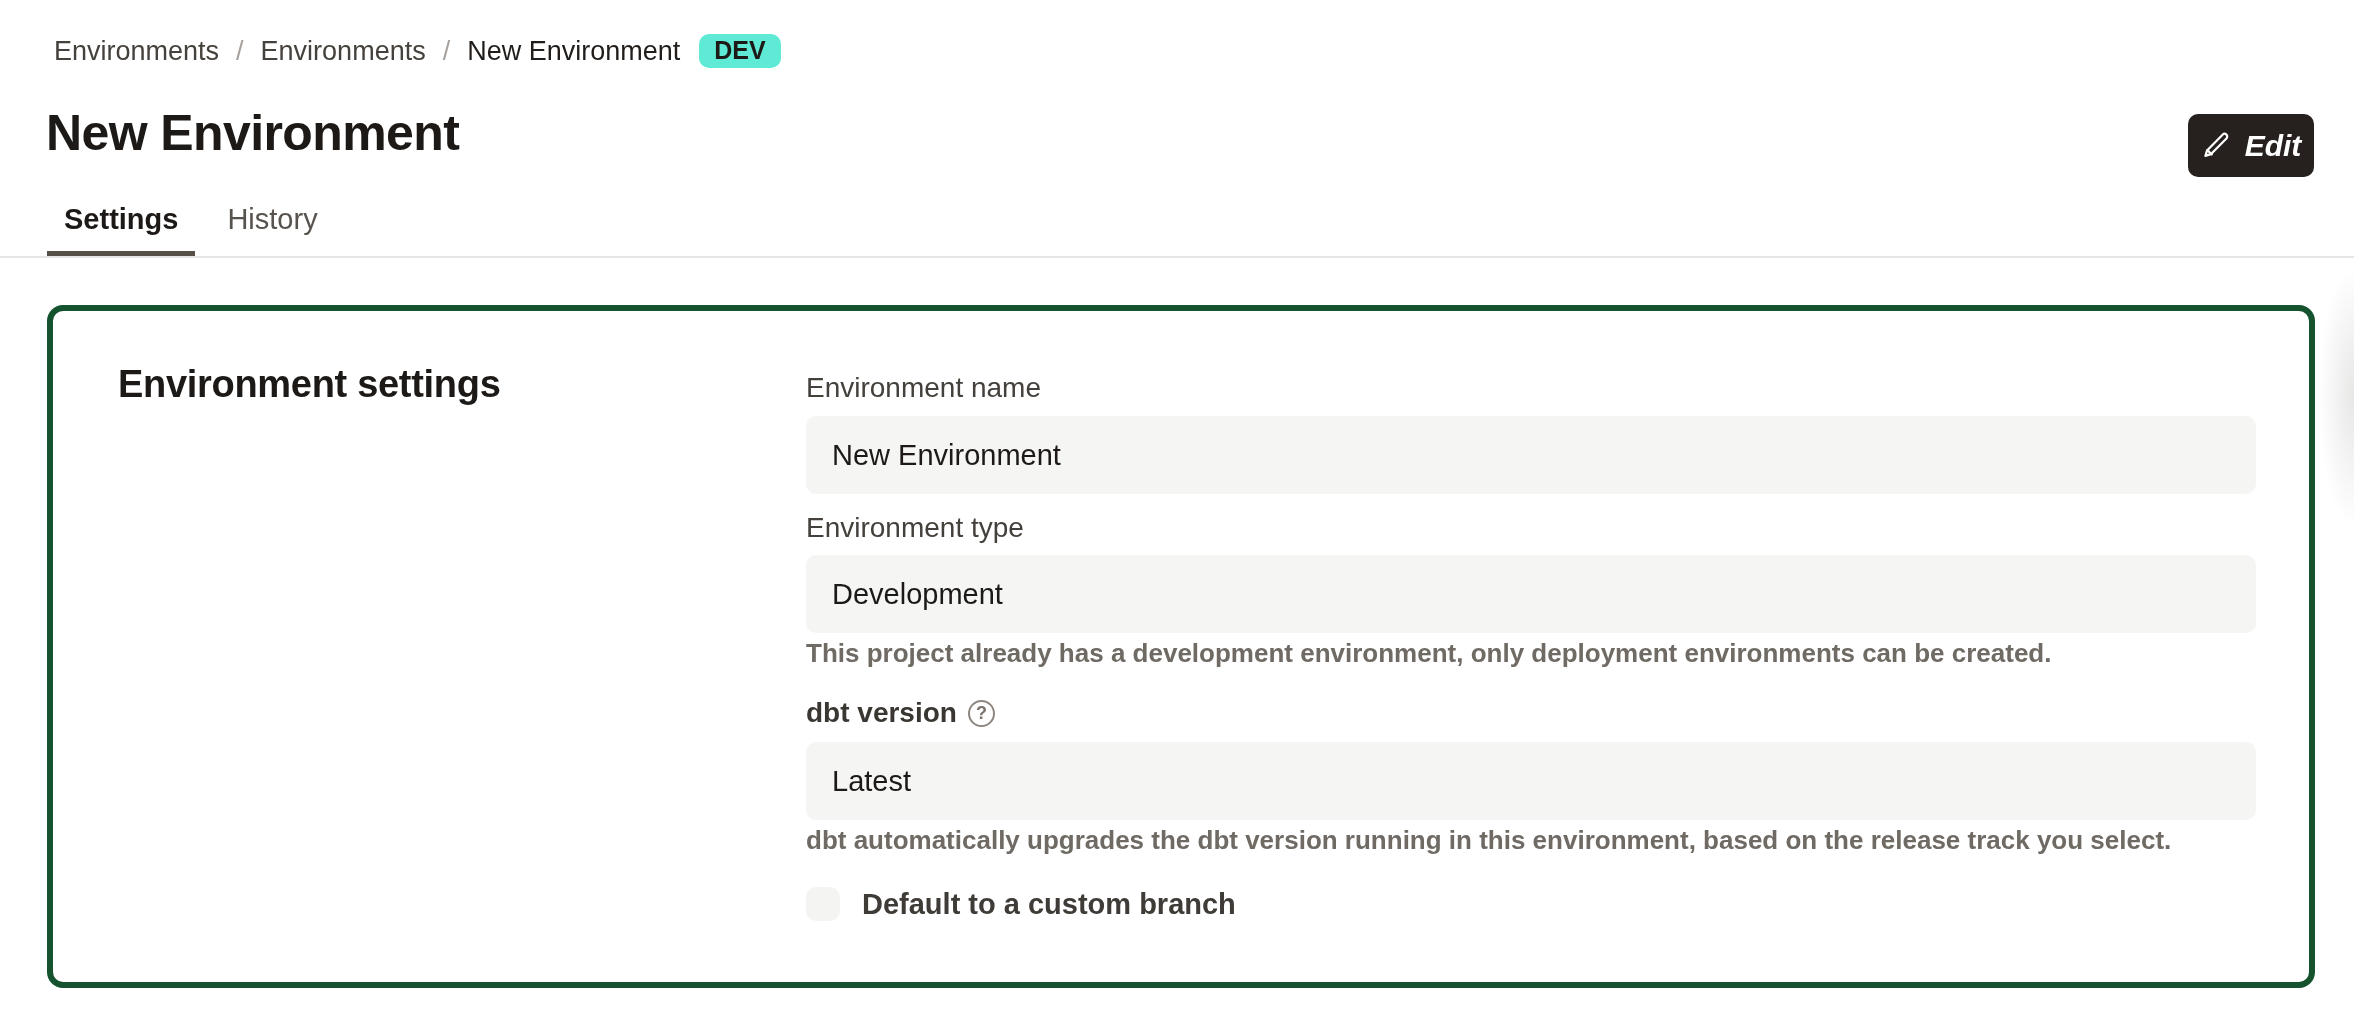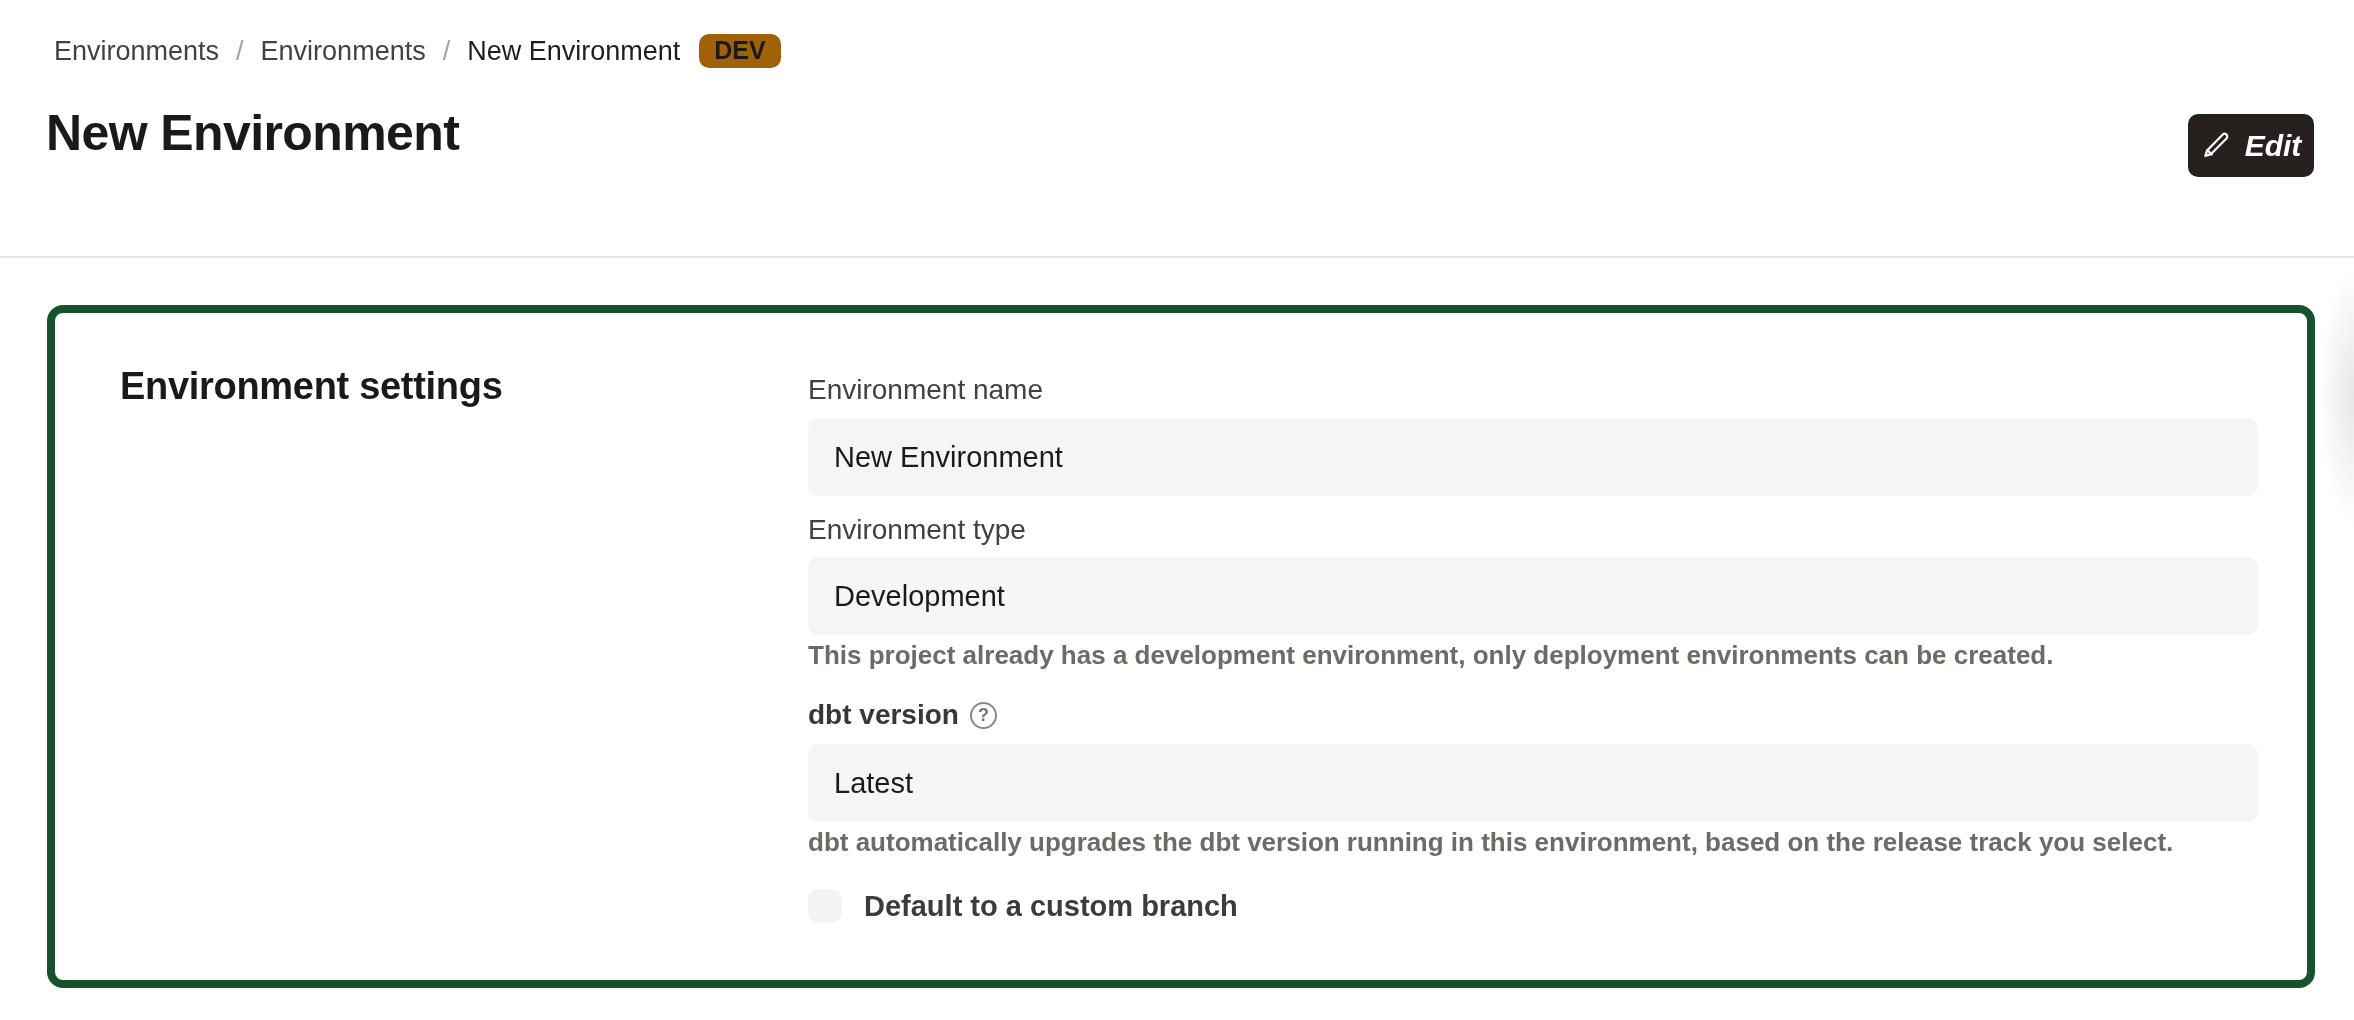--- a/index.html
+++ b/index.html
@@ -6,21 +6,21 @@
   html,body { width:2354px; height:1020px; background:#ffffff; overflow:hidden;
               font-family:"Liberation Sans", sans-serif; }
   .page { position:relative; width:2354px; height:1020px; background:#fff; }
 
   
   .breadcrumb { position:absolute; left:54px; top:30px; height:42px; display:flex;
                 align-items:center; font-size:27px; font-weight:500; color:#45413c; }
   .crumb { cursor:pointer; }
   .crumb.current { color:#211d1a; }
   .sep { margin:0 17px; color:#a8a29e; font-weight:400; }
-  .badge { margin-left:19px; background:#a16207; color:#1c1917; font-size:25px;
+  .badge { margin-left:19px; background:#5eead4; color:#1c1917; font-size:25px;
            font-weight:600; padding:4px 15px 5px; border-radius:10px; line-height:1; }
 
   
   .title { position:absolute; left:46px; top:104px; font-size:50px; font-weight:700;
            letter-spacing:-0.6px; color:#1c1917; }
   .edit-btn { position:absolute; left:2188px; top:114px; width:126px; height:63px;
               background:#26211e; border:none; border-radius:10px; color:#ffffff;
               font-size:30px; font-weight:600; display:flex; align-items:center;
               justify-content:center; gap:13px; cursor:pointer;
               font-family:"Liberation Sans", sans-serif;font-style:italic; }
@@ -33,21 +33,21 @@
          cursor:pointer; }
   .tab.active { color:#1c1917; font-weight:600; border-bottom-color:#565049; }
   .divider { position:absolute; left:0; top:256px; width:2354px; height:2px;
              background:#e8e6e4; }
   .edge-shadow { position:absolute; right:0; top:258px; width:70px; height:330px;
                  background:radial-gradient(70% 55% at 100% 42%, rgba(87,83,78,0.14), rgba(87,83,78,0) 72%);
                  pointer-events:none; }
 
   
   .card { position:absolute; left:47px; top:305px; width:2268px; height:683px;
-          background:#ffffff; border:8px solid #14532d; border-radius:16px; }
+          background:#ffffff; border:6px solid #14532d; border-radius:16px; }
   .card-heading { position:absolute; left:65px; top:52px; font-size:38px;
                   font-weight:700; letter-spacing:-0.3px; color:#1c1917; }
 
   .form-label { position:absolute; left:753px; font-size:28px; line-height:34px;
                 color:#44403c; font-weight:500; display:flex; align-items:center; }
   .label-1 { top:60px; }
   .label-2 { top:200px; }
   .label-3 { top:385px; font-weight:600; color:#3a3632; }
   .help-icon { display:inline-flex; width:27px; height:27px; border:2px solid #8d8780;
                border-radius:50%; color:#78716c; font-size:18px; font-weight:700;
@@ -90,20 +90,24 @@
   <h1 class="title">New Environment</h1>
 
   <button class="edit-btn">
     <svg width="31" height="31" viewBox="0 0 24 24" fill="none" stroke="#ffffff" stroke-width="1.7" stroke-linecap="round" stroke-linejoin="round">
       <path d="M16.7 3.6a2.1 2.1 0 0 1 3 2.97L7.6 18.7 3.4 20l1.3-4.2L16.7 3.6z"></path>
       <path d="M5.0 15.6 L8.3 18.9"></path>
     </svg>
     <span>Edit</span>
   </button>
 
+  <div class="tabs">
+    <div class="tab active">Settings</div>
+    <div class="tab">History</div>
+  </div>
   <div class="divider"></div>
   <div class="edge-shadow"></div>
 
   <section class="card">
     <h2 class="card-heading">Environment settings</h2>
 
     <label class="form-label label-1">Environment name</label>
     <input class="field-input input-1" readonly="" value="New Environment" style="">
 
     <label class="form-label label-2">Environment type</label>

